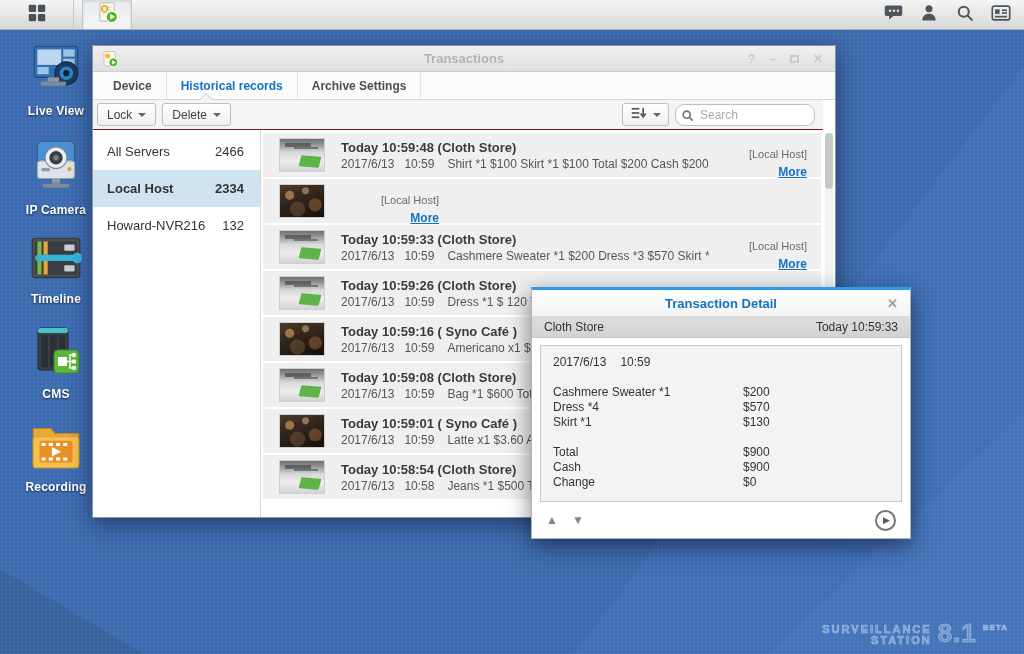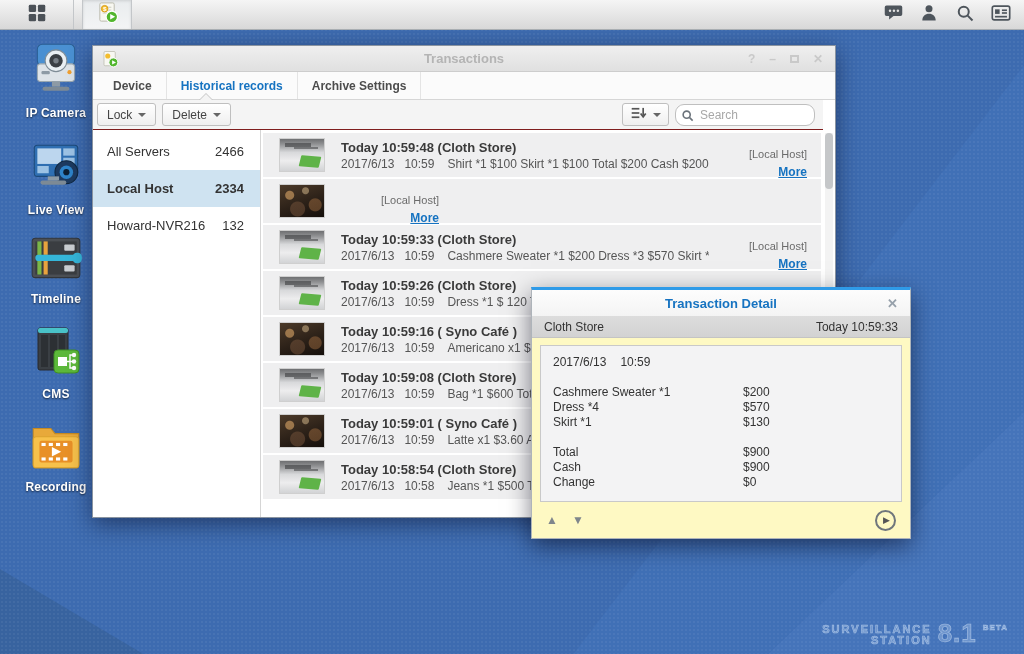--- a/index.html
+++ b/index.html
@@ -125,21 +125,21 @@
   .tsub .ttime { margin-right:13px; }
   .tright { width:112px; flex:none; text-align:right; padding-right:14px; align-self:flex-start; padding-top:14px; }
   .thost { font-size:11px; color:#6b6b6b; line-height:15px; }
   .tmore { display:inline-block; font-size:12px; font-weight:bold; color:#1673c1;
     text-decoration:underline; cursor:pointer; line-height:16px; }
   .scrollbar { position:absolute; right:2px; top:3px; bottom:3px; width:8px; background:#f3f3f3; }
   .scroll-thumb { position:absolute; top:0; left:0; width:8px; height:56px; background:#c5c7c9; border-radius:4px; cursor:pointer; }
 
   
   .dialog { position:absolute; left:531px; top:287px; width:380px; height:252px;
-    background:#fef9c3; border:1px solid #aeb4ba; border-top:3px solid #2f9be8;
+    background:#ffffff; border:1px solid #aeb4ba; border-top:3px solid #2f9be8;
     box-shadow:0 7px 22px rgba(0,0,20,0.5); z-index:40; }
   .dlg-titlebar { position:absolute; left:0; top:0; right:0; height:26px;
     background:linear-gradient(#fdfdfd,#f4f4f4); display:flex; align-items:center; }
   .dlg-title { position:absolute; left:0; right:0; text-align:center;
     font-size:13px; font-weight:bold; color:#1673c1; pointer-events:none; }
   .dlg-close { margin-left:auto; padding-right:12px; color:#97a1ab; font-size:13px;
     font-weight:bold; cursor:pointer; z-index:2; }
   .dlg-storebar { position:absolute; left:0; top:26px; right:0; height:22px;
     background:linear-gradient(#dddddd,#d2d2d2); border-bottom:1px solid #c4c4c4;
     display:flex; align-items:center; justify-content:space-between; padding:0 12px;
@@ -173,51 +173,51 @@
     </div>
     <div class="wm-ver">8.1</div>
     <div class="wm-beta">Beta</div>
   </div>
 </div>
 
 <div class="dicons">
 
   <div class="dicon">
     <span>
-      <svg width="58" height="60" viewBox="0 0 56 56">
-        <rect x="10" y="5" width="36" height="21" rx="5" fill="#4a90d2" stroke="#2b5f93"></rect>
-        <rect x="10" y="24" width="36" height="17" rx="3" fill="#dde3e8" stroke="#9aa7b0"></rect>
-        <circle cx="28" cy="21" r="10.5" fill="#e9eff3" stroke="#7e8c96"></circle>
-        <circle cx="28" cy="21" r="6.5" fill="#3a3f44"></circle>
-        <circle cx="28" cy="21" r="2.6" fill="#777e85"></circle>
-        <circle cx="41" cy="32" r="2" fill="#f0a030"></circle>
-        <rect x="14" y="31" width="8" height="3" rx="1" fill="#8d9aa5"></rect>
-        <rect x="24" y="41" width="8" height="5" fill="#8d9aa5"></rect>
-        <rect x="15" y="46" width="26" height="4" rx="2" fill="#7d8a95"></rect>
-      </svg>
-    </span>
-    <div class="dicon-label">IP Camera</div>
-  </div>
-
-  <div class="dicon">
-    <span>
       <svg width="58" height="58" viewBox="0 0 56 56">
         <rect x="7" y="8" width="42" height="30" rx="3" fill="#2f6fb2" stroke="#1d4a7a"></rect>
         <rect x="10" y="11" width="23" height="15" fill="#bcd6ee"></rect>
         <rect x="35" y="11" width="11" height="7" fill="#9cc2e4"></rect>
         <rect x="35" y="20" width="11" height="6" fill="#9cc2e4"></rect>
         <rect x="10" y="28" width="11" height="7" fill="#9cc2e4"></rect>
         <circle cx="38" cy="34" r="11" fill="#1d3a5f" stroke="#0f2740"></circle>
         <circle cx="38" cy="34" r="6.5" fill="#2e83c8"></circle>
         <circle cx="38" cy="34" r="3" fill="#0c1f33"></circle>
         <rect x="20" y="38" width="11" height="4" fill="#8d9aa5"></rect>
         <rect x="13" y="42" width="25" height="4" rx="2" fill="#7d8a95"></rect>
       </svg>
     </span>
     <div class="dicon-label">Live View</div>
+  </div>
+
+  <div class="dicon">
+    <span>
+      <svg width="58" height="60" viewBox="0 0 56 56">
+        <rect x="10" y="5" width="36" height="21" rx="5" fill="#4a90d2" stroke="#2b5f93"></rect>
+        <rect x="10" y="24" width="36" height="17" rx="3" fill="#dde3e8" stroke="#9aa7b0"></rect>
+        <circle cx="28" cy="21" r="10.5" fill="#e9eff3" stroke="#7e8c96"></circle>
+        <circle cx="28" cy="21" r="6.5" fill="#3a3f44"></circle>
+        <circle cx="28" cy="21" r="2.6" fill="#777e85"></circle>
+        <circle cx="41" cy="32" r="2" fill="#f0a030"></circle>
+        <rect x="14" y="31" width="8" height="3" rx="1" fill="#8d9aa5"></rect>
+        <rect x="24" y="41" width="8" height="5" fill="#8d9aa5"></rect>
+        <rect x="15" y="46" width="26" height="4" rx="2" fill="#7d8a95"></rect>
+      </svg>
+    </span>
+    <div class="dicon-label">IP Camera</div>
   </div>
 
   <div class="dicon">
     <span>
       <svg width="58" height="50" viewBox="0 0 56 46">
         <rect x="5" y="3" width="46" height="38" rx="3" fill="#4b4f54" stroke="#33363a"></rect>
         <rect x="8" y="6" width="40" height="32" fill="#3a3d41"></rect>
         <rect x="10" y="6" width="4" height="32" fill="#7ab648"></rect>
         <rect x="16" y="6" width="4" height="13" fill="#e8a33d"></rect>
         <rect x="16" y="24" width="4" height="14" fill="#e8a33d"></rect>

